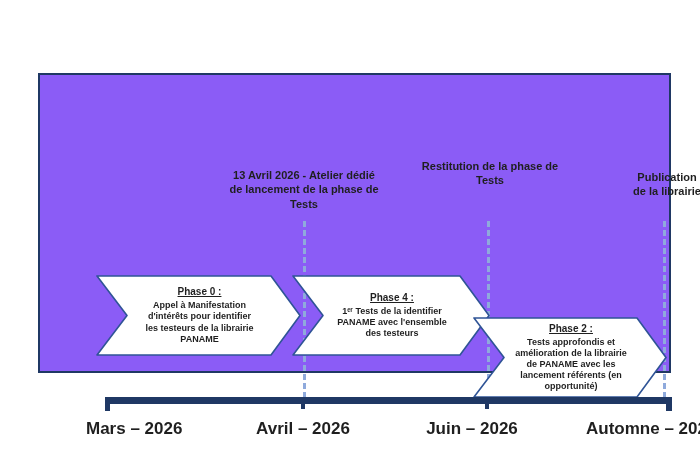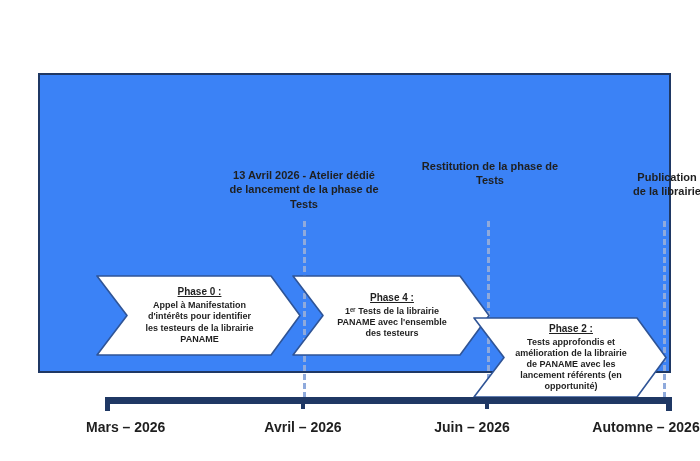--- a/index.html
+++ b/index.html
@@ -8,21 +8,21 @@
     width: 700px; height: 461px;
     position: relative;
     font-family: "Liberation Sans", "DejaVu Sans", sans-serif;
     overflow: hidden;
   }
   .frame {
     position: absolute;
     left: 38px; top: 73px;
     width: 633px; height: 300px;
     border: 2.5px solid var(--frame, #1F3864);
-    background: #3b82f6;
+    background: #8b5cf6;
   }
   .milestone-label {
     position: absolute;
     text-align: center;
     font-weight: 700;
     font-size: 11px;
     line-height: 1.3;
     color: var(--text, #1F1F1F);
     white-space: pre-line;
   }
@@ -81,21 +81,21 @@
     background: var(--timeline, #1F3864);
   }
   .tick-start { left: 65px;  width: 5px; height: 14px; }
   .tick-avril { left: 261px; width: 4px; height: 12px; }
   .tick-juin  { left: 445px; width: 4px; height: 12px; }
   .tick-end   { left: 626px; width: 6px; height: 14px; }
   .date-label {
     position: absolute;
     top: 344px;
     font-weight: 700;
-    font-size: 14px;
+    font-size: 17px;
     color: var(--text, #1F1F1F);
     text-align: center;
     white-space: nowrap;
   }
   .dt-1 { left: 46px;  text-align: left; }
   .dt-2 { left: 213px; width: 100px; }
   .dt-3 { left: 382px; width: 100px; }
   .dt-4 { left: 546px; width: 120px; }
 </style>
 </head>
@@ -127,21 +127,21 @@
 PANAME</div>
     </div>
   </div>
 
   <div class="arrow arr-2">
     <svg viewBox="0 0 198 81" preserveAspectRatio="none">
       <polygon points="1,1 168,1 197,40.5 168,80 1,80 31,40.5"></polygon>
     </svg>
     <div class="arrow-text">
       <div class="phase-title">Phase 4 :</div>
-      <div class="phase-body">1ᵉʳ Tests de la librairie
+      <div class="phase-body">1ᵉʳ Tests de la identifier
 PANAME avec l'ensemble
 des testeurs</div>
     </div>
   </div>
 
   <div class="arrow arr-3">
     <svg viewBox="0 0 194 81" preserveAspectRatio="none">
       <polygon points="1,1 164,1 193,40.5 164,80 1,80 31,40.5"></polygon>
     </svg>
     <div class="arrow-text">

